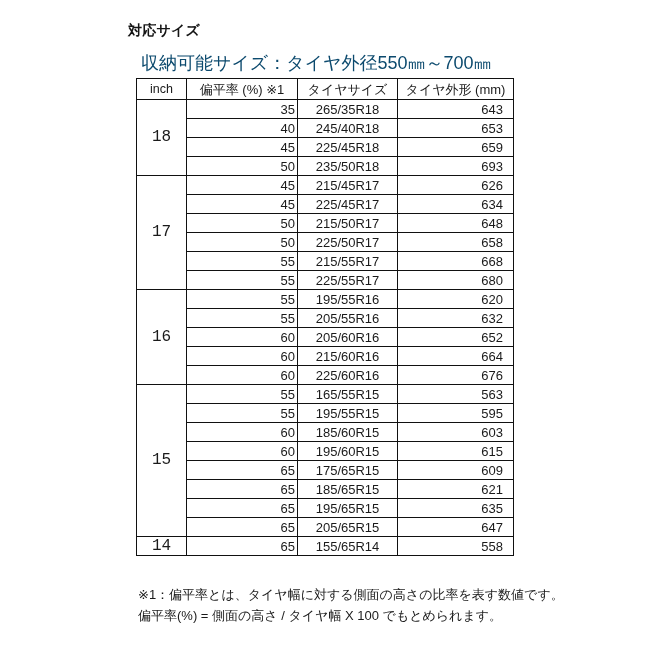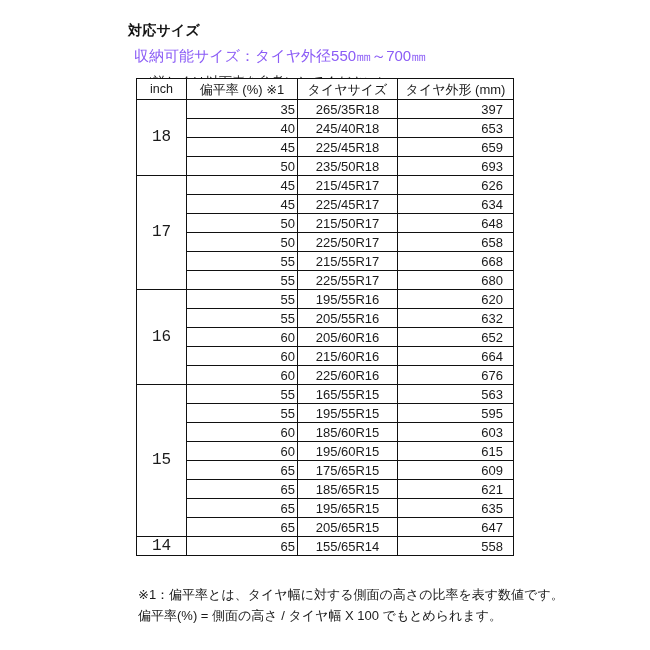--- a/index.html
+++ b/index.html
@@ -33,24 +33,24 @@
   .doc-title {
     font-size: 14px;
     font-weight: bold;
     line-height: 20px;
     letter-spacing: 0.2px;
     margin: 0;
     color: #151515;
   }
 
   .doc-subtitle {
-    font-size: 15px;
+    font-size: 18px;
     line-height: 20px;
-    margin: 6px;
-    color: #8b5cf6;
+    margin: 13px;
+    color: #0c4a6e;
     white-space: nowrap;
   }
 
   .doc-subnote {
     font-size: 13px;
     line-height: 20px;
     margin: 0;
     padding-left: 12px;
     color: #1a1a1a;
     white-space: nowrap;
@@ -164,21 +164,21 @@
         <th class="h-ratio">偏平率 (%) ※1</th>
         <th class="h-size">タイヤサイズ</th>
         <th class="h-diam">タイヤ外形 (mm)</th>
       </tr>
     </thead>
     <tbody id="table-body">
         <tr class="group-start">
           <td class="inch-cell" rowspan="4">18</td>
           <td class="ratio-cell">35</td>
           <td class="size-cell">265/35R18</td>
-          <td class="diam-cell">397</td>
+          <td class="diam-cell">643</td>
         </tr>
         <tr>
           <td class="ratio-cell">40</td>
           <td class="size-cell">245/40R18</td>
           <td class="diam-cell">653</td>
         </tr>
         <tr>
           <td class="ratio-cell">45</td>
           <td class="size-cell">225/45R18</td>
           <td class="diam-cell">659</td>

